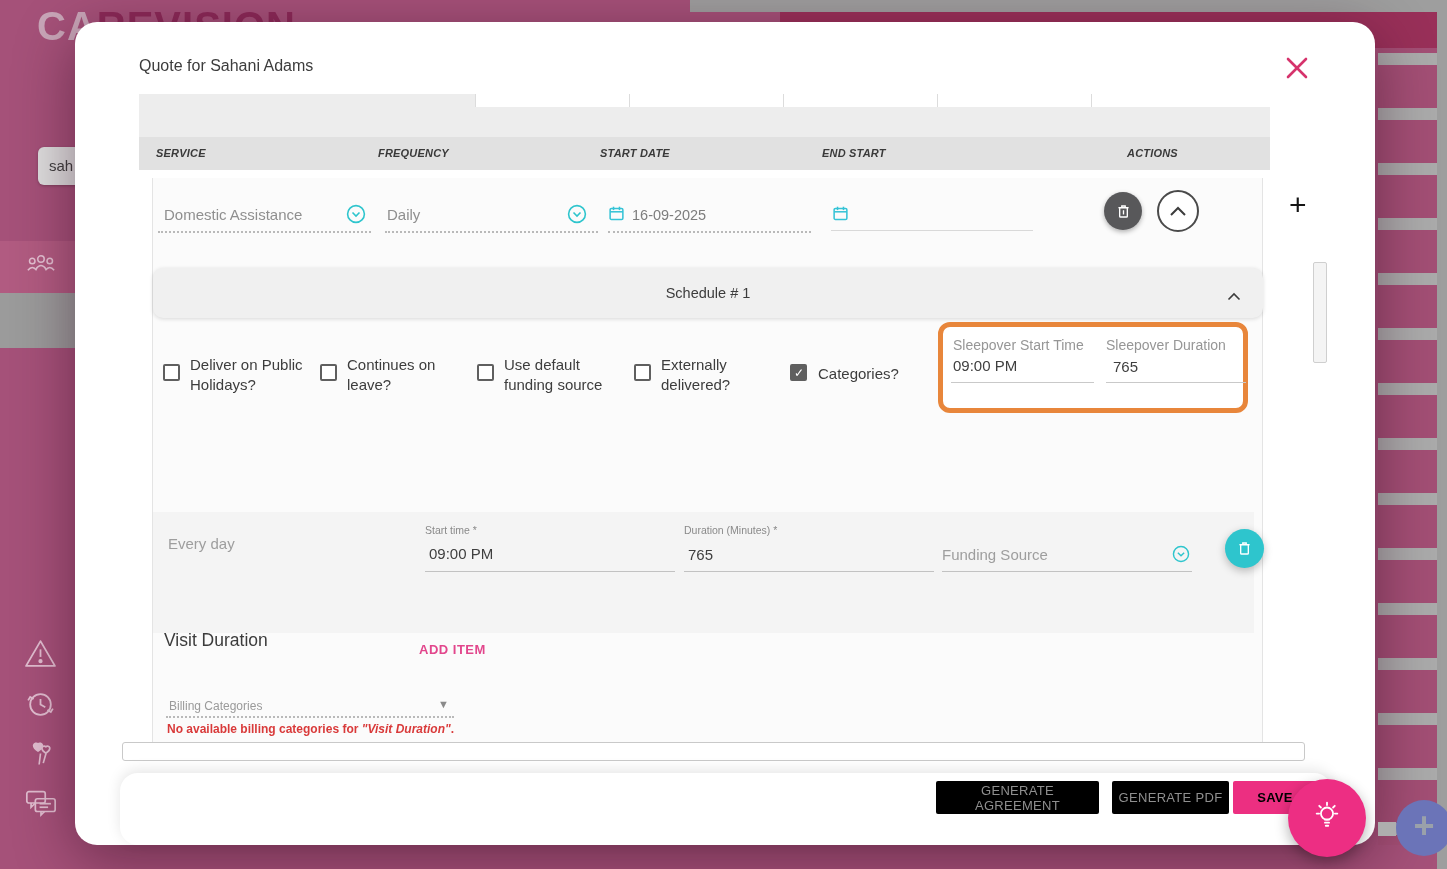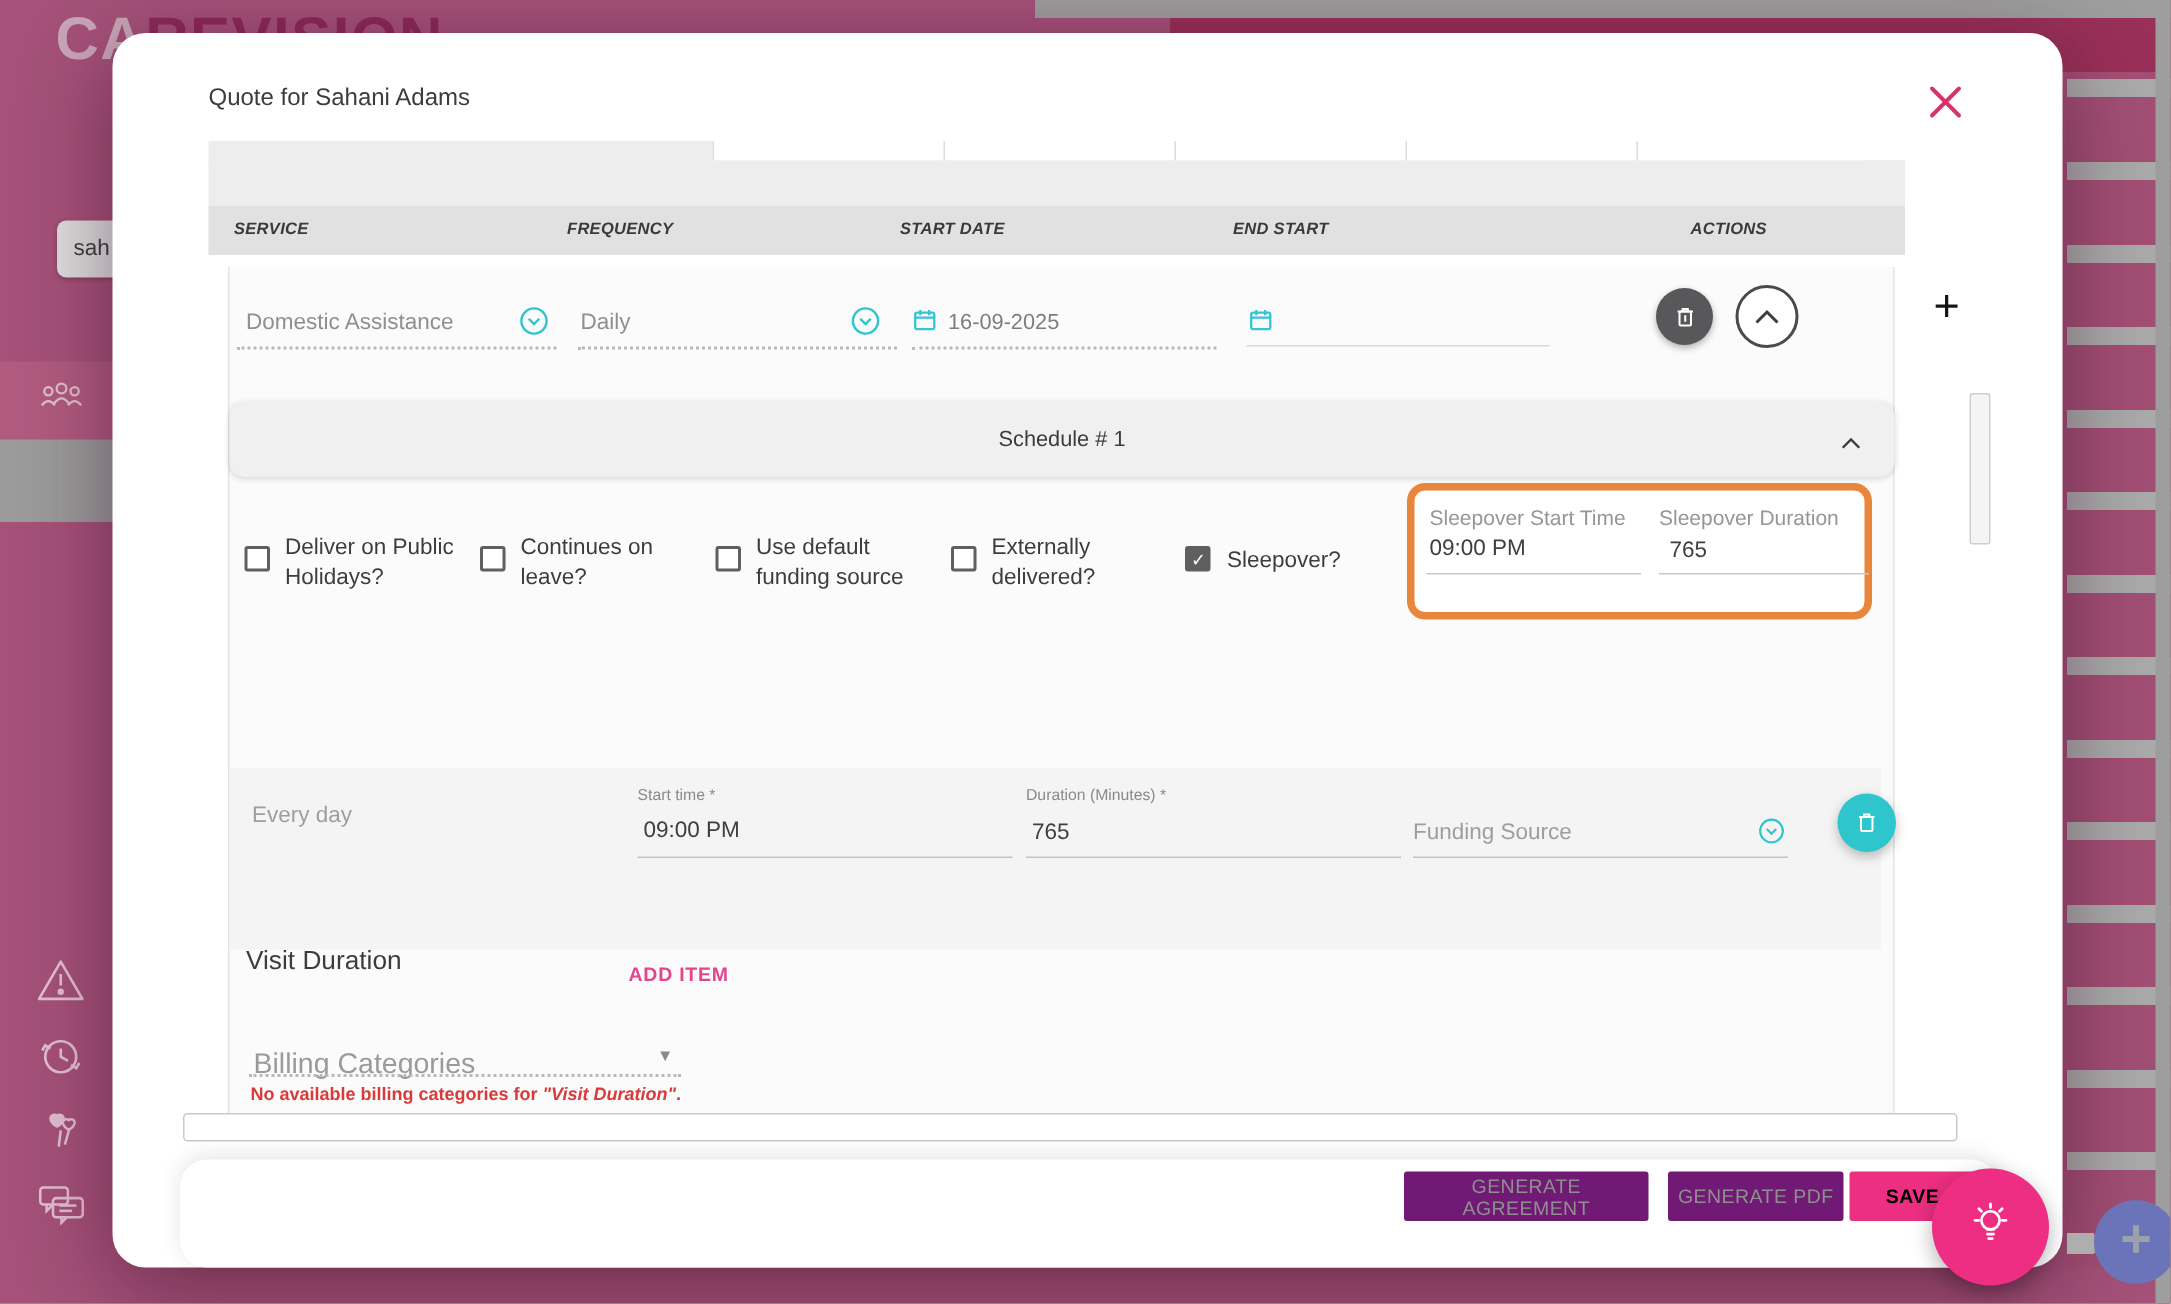--- a/index.html
+++ b/index.html
@@ -75,32 +75,32 @@
   .day-row{left:0;top:334px;width:1101px;height:121px;background:#f4f4f4;}
   .g-label{position:absolute;font-size:10.5px;color:#8a8a8a;}
   .g-value{position:absolute;font-size:15px;color:#3f3f3f;}
   .g-hr{position:absolute;border-bottom:1px solid #c2c2c2;height:0;}
   .g-ph{position:absolute;font-size:15px;color:#9e9e9e;}
   .btn-trash-teal{left:1072px;top:17px;width:39px;height:39px;border-radius:50%;background:#2ec5cd;
                   display:flex;align-items:center;justify-content:center;box-shadow:0 3px 8px rgba(0,0,0,.25);cursor:pointer;z-index:3;}
 
   .vd-title{left:11px;top:452px;font-size:17.5px;color:#3c3c3c;}
   .add-item{left:266px;top:464px;font-size:13px;font-weight:700;letter-spacing:.5px;color:#e2468c;cursor:pointer;}
-  .billing-ph{left:16px;top:521px;font-size:19px;color:#9a9a9a;}
+  .billing-ph{left:16px;top:521px;font-size:12px;color:#9a9a9a;}
   .billing-caret{left:285px;top:520px;font-size:11px;color:#8a8a8a;}
   .billing-hr{left:13px;top:538px;width:288px;border-bottom:2px dotted #b9b9b9;height:0;}
   .err{left:14px;top:544px;font-size:12px;color:#d93a3a;font-weight:700;}
   .err .em{font-style:italic;font-weight:800;}
 
   .hscroll{left:47px;top:720px;width:1183px;height:19px;background:#fff;border:1px solid #c9c9c9;border-radius:3px;box-sizing:border-box;}
   .footer{left:45px;top:751px;width:1212px;height:72px;background:#fff;border-radius:18px;
           box-shadow:0 -3px 14px rgba(0,0,0,.10);}
   .btn{position:absolute;top:8px;height:33px;border:none;border-radius:2px;font-size:13px;letter-spacing:.3px;
        font-family:"Liberation Sans",sans-serif;cursor:pointer;}
-  .btn.gray{background:#701a75;color:#8f8f8f;}
+  .btn.gray{background:#000000;color:#8f8f8f;}
   .btn.ga{left:816px;width:163px;}
   .btn.gp{left:992px;width:117px;}
   .btn.save{left:1113px;width:84px;background:#ec2f81;color:#000000;font-weight:700;}
 
   .m-plus{left:1214px;top:166px;font-size:30px;font-weight:300;color:#151515;cursor:pointer;}
   .vthumb{left:1238px;top:240px;width:14px;height:101px;background:#f4f4f4;border:1px solid #cfcfcf;border-radius:2px;box-sizing:border-box;cursor:grab;}
 
   .fab-pink{left:1288px;top:779px;width:78px;height:78px;border-radius:50%;background:#ed2e83;z-index:30;
             display:flex;align-items:center;justify-content:center;box-shadow:0 5px 14px rgba(0,0,0,.3);cursor:pointer;}
   .fab-notch{left:1378px;top:822px;width:18px;height:14px;background:#aeaeae;z-index:11;}
@@ -263,21 +263,21 @@
 
       <span class="cb-box" style="left:10px;"></span>
       <span class="cb-label" style="left:37px;">Deliver on Public Holidays?</span>
       <span class="cb-box" style="left:167px;"></span>
       <span class="cb-label" style="left:194px;">Continues on leave?</span>
       <span class="cb-box" style="left:324px;"></span>
       <span class="cb-label" style="left:351px;">Use default funding source</span>
       <span class="cb-box" style="left:481px;"></span>
       <span class="cb-label" style="left:508px;">Externally delivered?</span>
       <span class="cb-box checked" style="left:637px;"></span>
-      <span class="cb-label single" style="left:665px;">Sleepover?</span>
+      <span class="cb-label single" style="left:665px;">Categories?</span>
 
       <div class="abs orange-box">
         <span class="sl-label" style="left:10px;top:10px;">Sleepover Start Time</span>
         <span class="sl-value" style="left:10px;top:30px;">09:00 PM</span>
         <div class="sl-hr" style="left:8px;top:55px;width:143px;"></div>
         <span class="sl-label" style="left:163px;top:10px;">Sleepover Duration</span>
         <span class="sl-value" style="left:170px;top:31px;">765</span>
         <div class="sl-hr" style="left:163px;top:55px;width:140px;"></div>
       </div>
 

